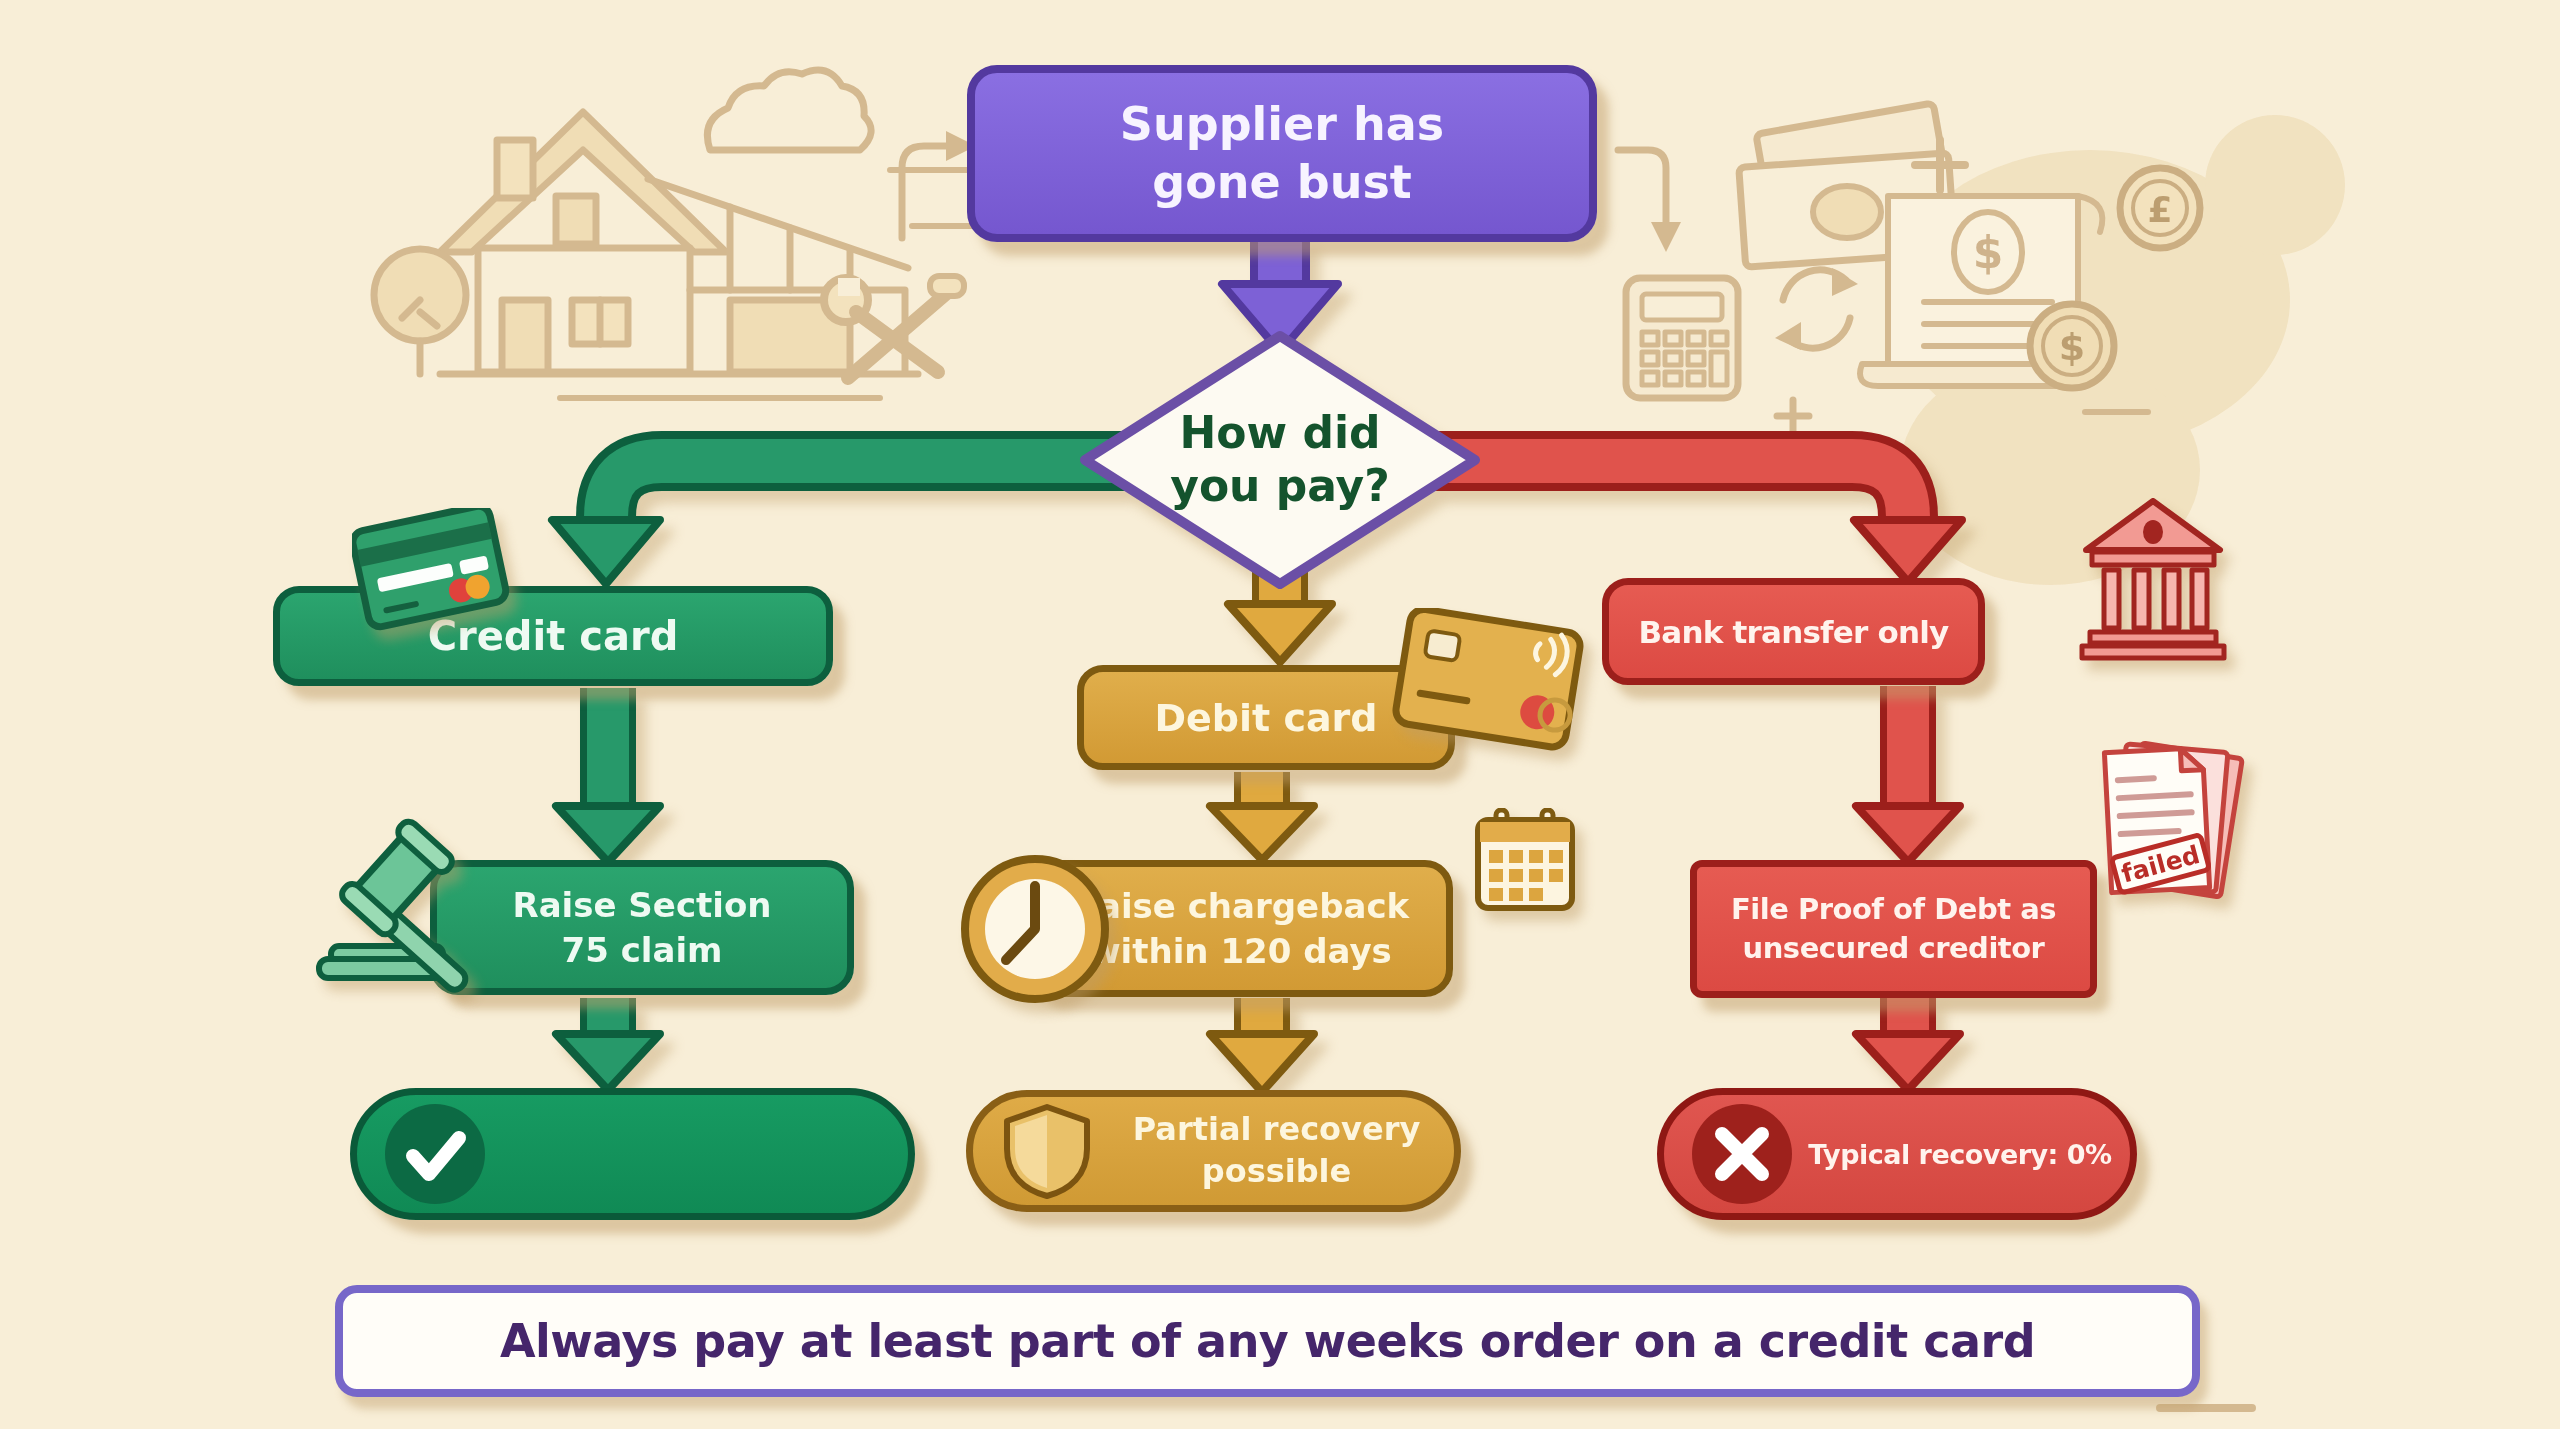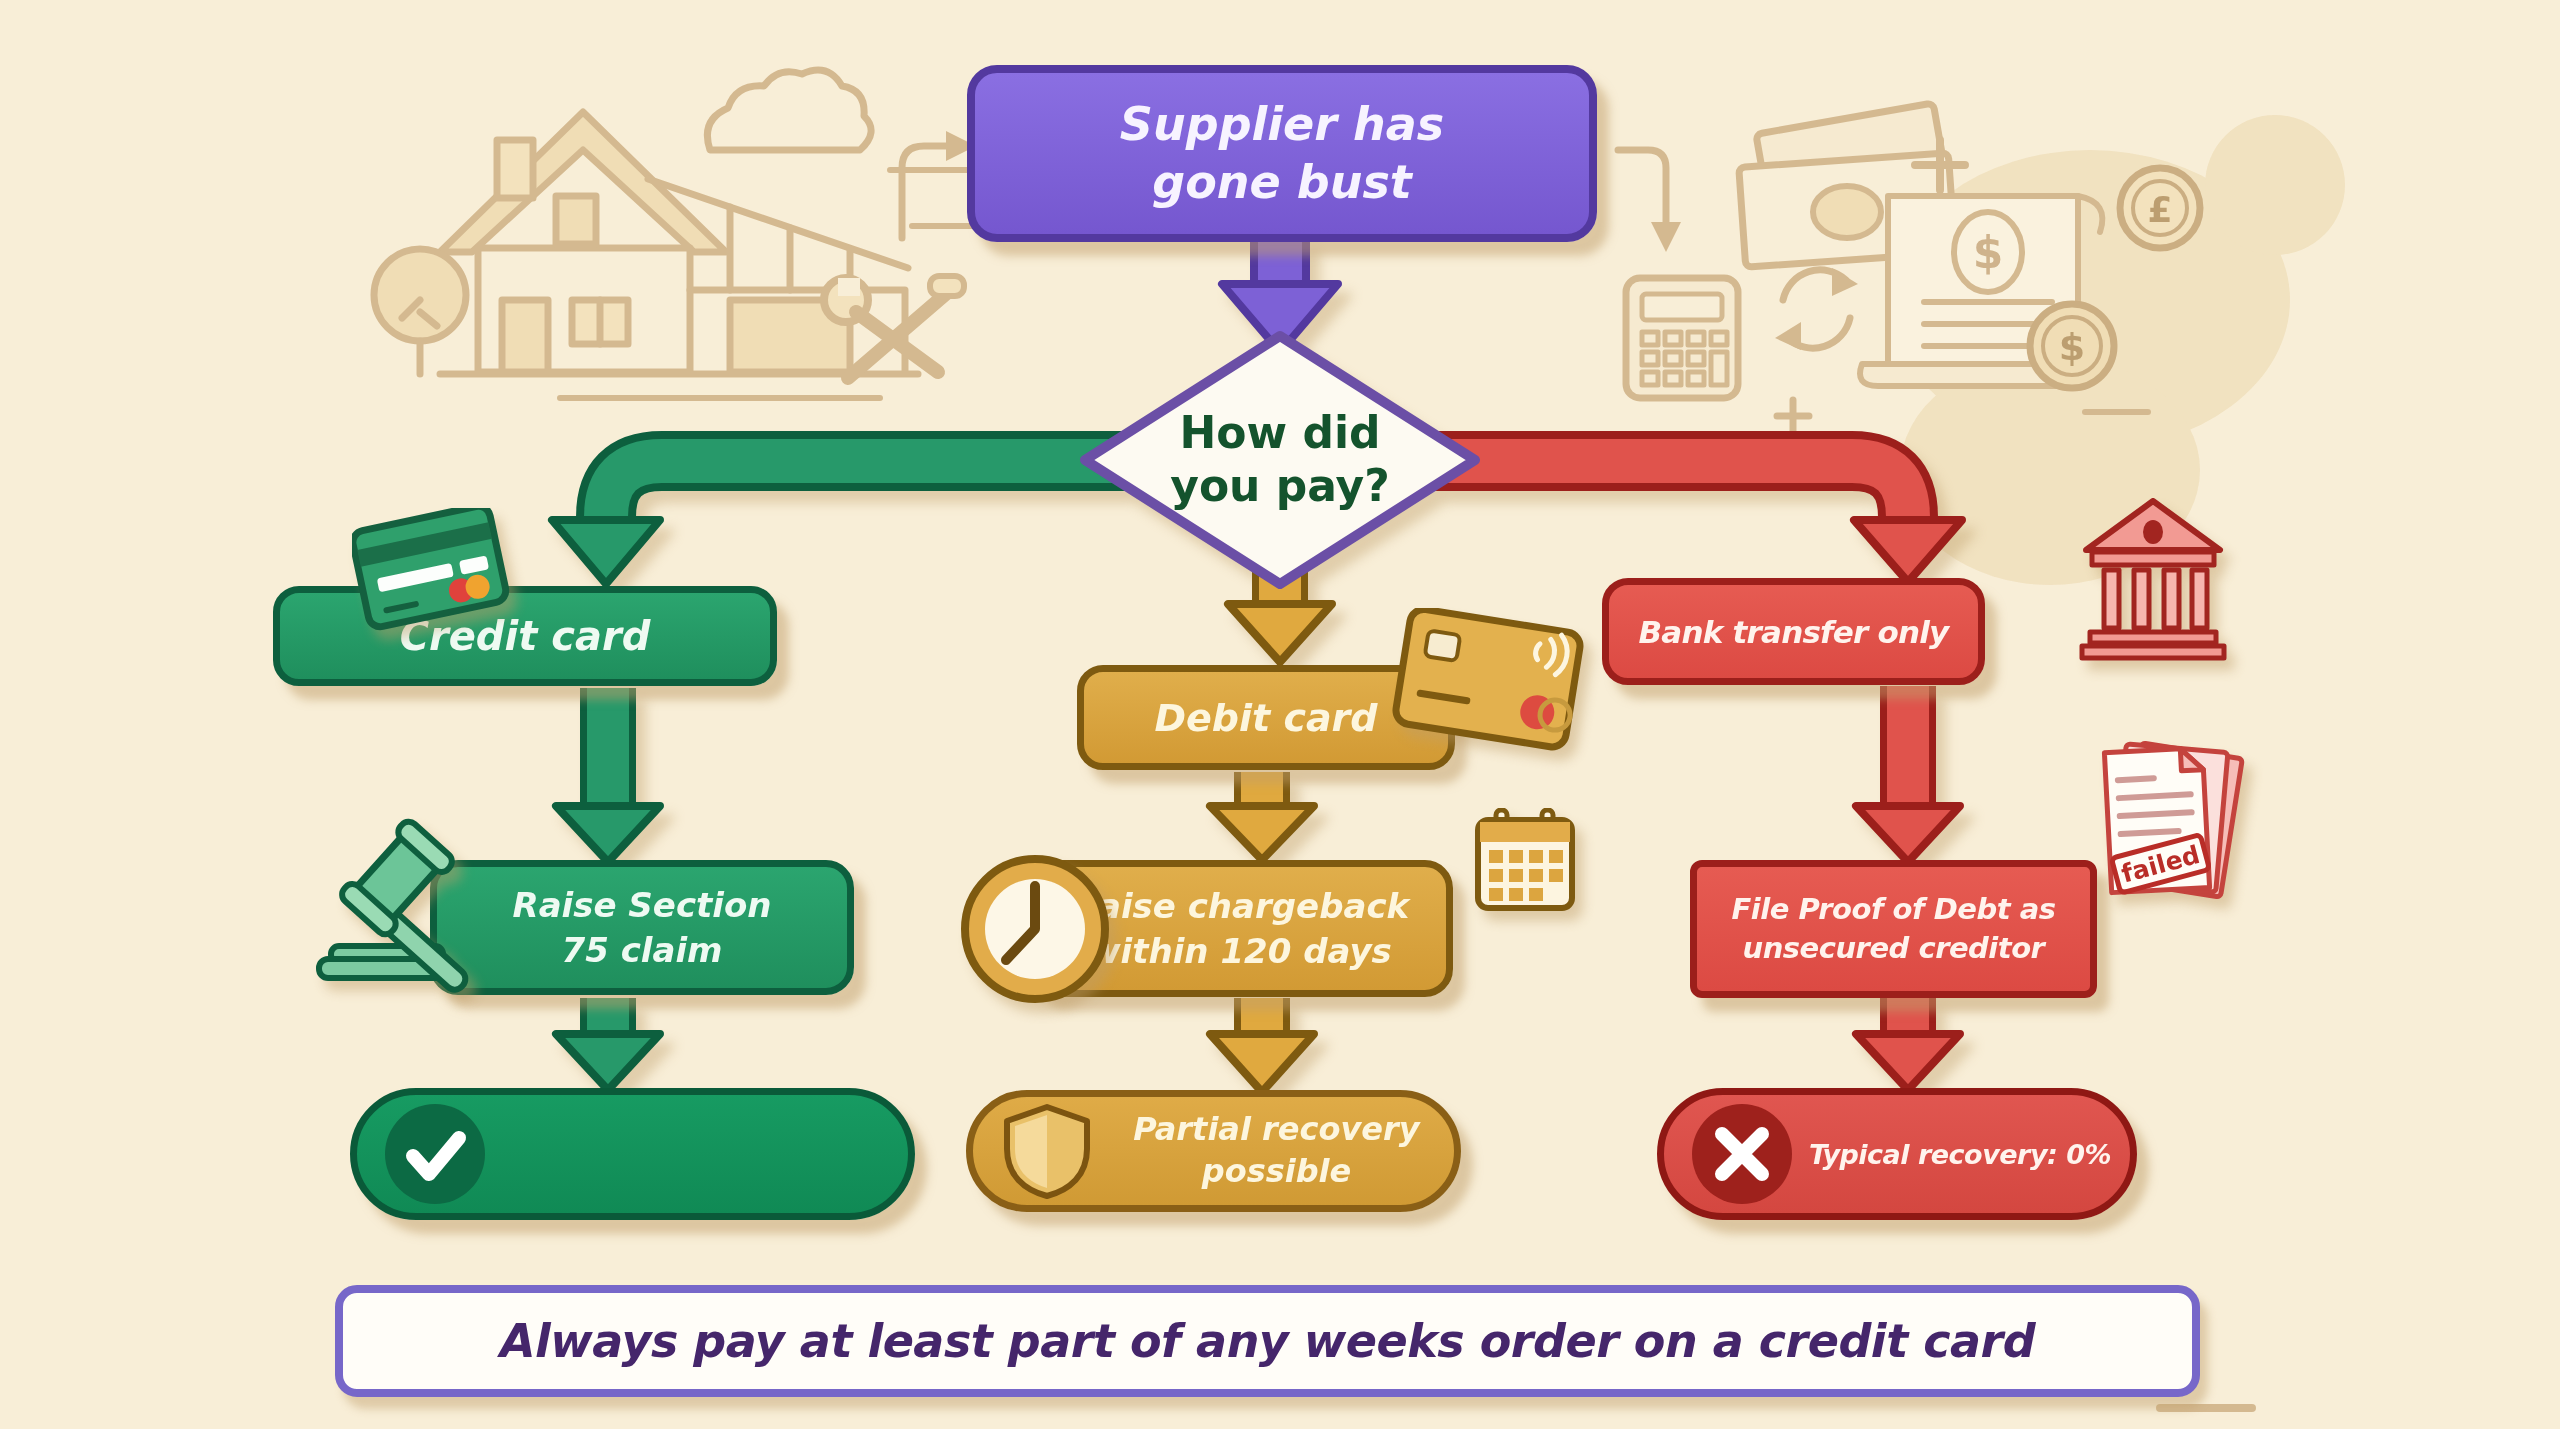--- a/index.html
+++ b/index.html
@@ -4,34 +4,34 @@
 <style>
   html,body{margin:0;padding:0;background:#f8eed7;}
   .canvas{position:relative;width:2560px;height:1429px;background:#f8eed7;overflow:hidden;
           font-family:"DejaVu Sans","Liberation Sans",sans-serif;}
   svg{display:block;}
   .layer{position:absolute;left:0;top:0;width:2560px;height:1429px;}
   #connectors{filter:drop-shadow(10px 12px 6px rgba(190,158,105,.40));}
 
   .node{position:absolute;display:flex;align-items:center;justify-content:center;
         text-align:center;font-weight:bold;box-sizing:border-box;
-        box-shadow:12px 14px 10px rgba(193,160,108,.50);font-style:italic;}
+        box-shadow:12px 14px 10px rgba(193,160,108,.50);}
   .lines{white-space:nowrap;}
 
   .start-box{left:967px;top:65px;width:630px;height:177px;border:8px solid #53399f;border-radius:30px;
              background:linear-gradient(#8a6fe2,#7557cf);color:#f7f3ff;font-size:46px;line-height:1.25;}
   .diamond-label{position:absolute;left:1105px;top:385px;width:350px;height:150px;display:flex;
              align-items:center;justify-content:center;text-align:center;font-weight:bold;
              color:#14532d;font-size:44px;line-height:1.2;}
 
   .box-green{border:7px solid #0d5f3e;background:linear-gradient(#2ba56f,#1f8f5d);color:#eefaf2;}
   .box-gold {border:7px solid #7e5a10;background:linear-gradient(#e0ae4b,#d29a34);color:#fdf6de;}
   .box-red  {border:7px solid #9c1f1b;background:linear-gradient(#e65b52,#dc4a43);color:#fff3ed;}
 
-  .pay-credit{left:273px;top:586px;width:504px;height:100px;border-radius:26px;font-size:40px;}
+  .pay-credit{left:273px;top:586px;width:560px;height:100px;border-radius:26px;font-size:40px;}
   .pay-debit {left:1077px;top:665px;width:378px;height:105px;border-radius:26px;font-size:38px;text-align:center;}
   .pay-bank  {left:1602px;top:578px;width:383px;height:107px;border-radius:26px;font-size:31px;letter-spacing:-0.8px;}
 
   .act-credit{left:430px;top:860px;width:424px;height:135px;border-radius:28px;font-size:34px;line-height:1.3;}
   .act-debit {left:1028px;top:860px;width:425px;height:137px;border-radius:28px;font-size:34px;line-height:1.3;}
   .act-bank  {left:1690px;top:860px;width:407px;height:138px;border-radius:12px;font-size:29px;letter-spacing:-0.5px;line-height:1.35;}
 
   .pill{justify-content:flex-start;padding-left:26px;gap:22px;}
   .pill .lines{flex:1;text-align:center;padding-right:18px;}
   .pill-green{left:350px;top:1088px;width:565px;height:132px;border-radius:70px;

